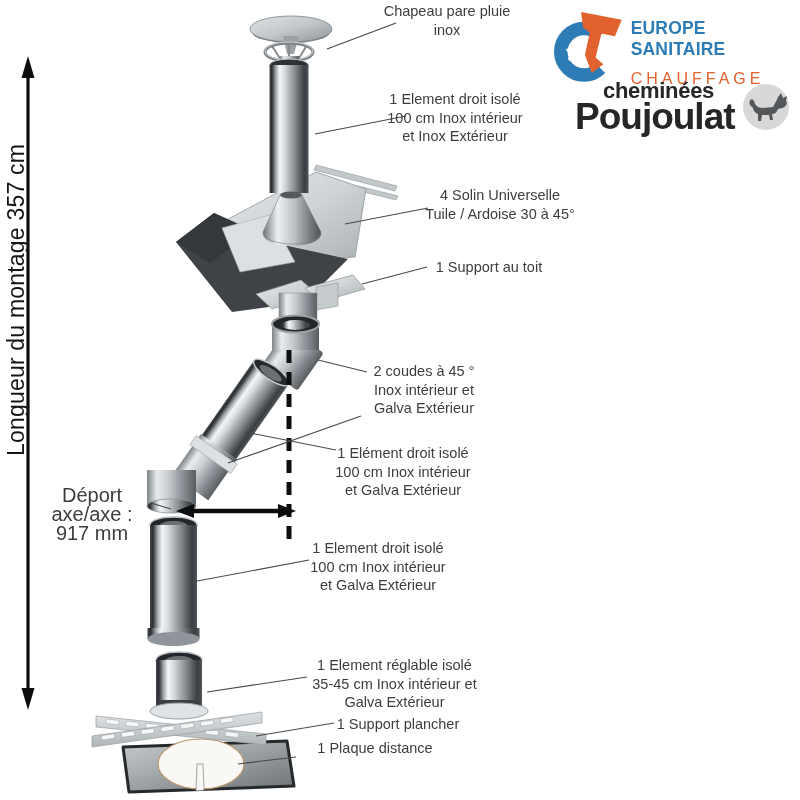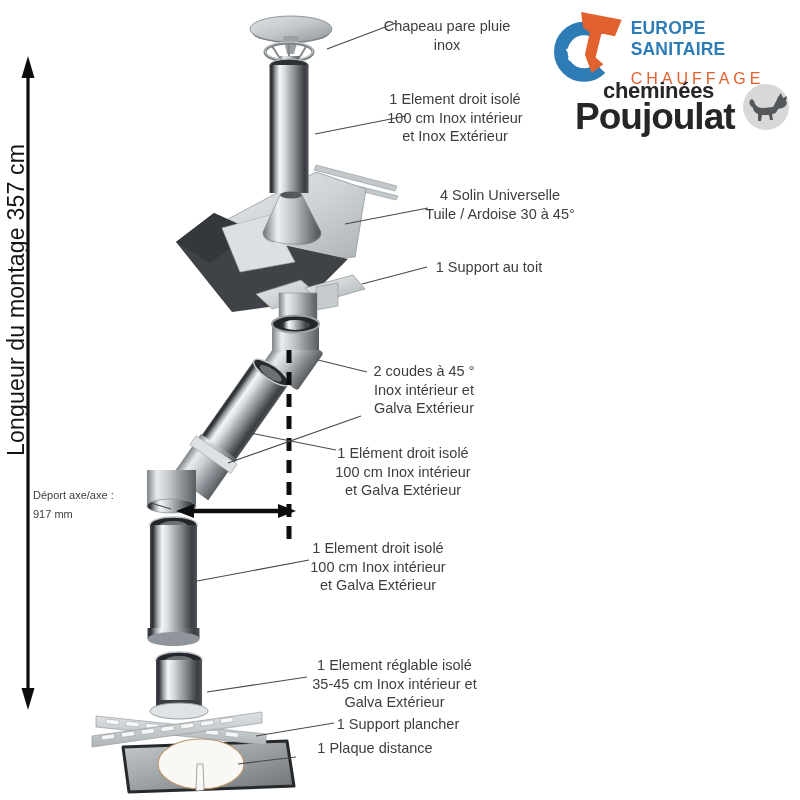--- a/index.html
+++ b/index.html
@@ -12,21 +12,21 @@
     position:absolute; text-align:center; color:#3b3e40;
     font-size:14.5px; line-height:18.5px;
   }
   .vlabel {
     position:absolute; left:16px; top:300px;
     transform:translate(-50%,-50%) rotate(-90deg);
     white-space:nowrap; font-size:23px; color:#141414; letter-spacing:0.2px;
   }
   .deport {
     position:absolute; left:33px; top:486px; width:118px;
-    font-size:11px; line-height:19px; color:#3b3e40;
+    text-align:center; font-size:20px; line-height:19px; color:#3b3e40;
   }
   
   .logo-esc { position:absolute; left:553px; top:8px; display:flex; }
   .esc-text { margin-left:6px; padding-top:10px; }
   .esc-line1 { font-size:17.5px; font-weight:700; color:#2e7cb5; letter-spacing:0.2px; }
   .esc-line2 { font-size:16px; font-weight:400; color:#e2622f; letter-spacing:4px; margin-top:10px; }
   .esc-line3 { font-size:7.5px; font-weight:700; color:#9ba1a8; letter-spacing:1.3px; margin-top:3px; }
   .logo-poujoulat { position:absolute; left:575px; top:80px; display:flex; align-items:flex-start; }
   .pj-line1 { font-size:22px; font-weight:800; color:#262626; margin-left:28px; line-height:1; letter-spacing:-0.3px; }
   .pj-line2 { font-size:37px; font-weight:800; color:#262626; margin-top:-4px; line-height:1.05; letter-spacing:-1px; }
@@ -224,21 +224,21 @@
     </g>
   </svg>
 
   <div class="vlabel">Longueur du montage  357 cm</div>
 
   <div class="deport">
     <div>Déport axe/axe :</div>
     <div>917 mm</div>
   </div>
 
-  <div class="callout" style="left:367px; top:17px; width:160px;">
+  <div class="callout" style="left:367px; top:2px; width:160px;">
     <div>Chapeau pare pluie</div>
     <div>inox</div>
   </div>
 
   <div class="callout" style="left:375px; top:90px; width:160px;">
     <div>1 Element droit isolé</div>
     <div>100 cm Inox intérieur</div>
     <div>et Inox Extérieur</div>
   </div>
 

